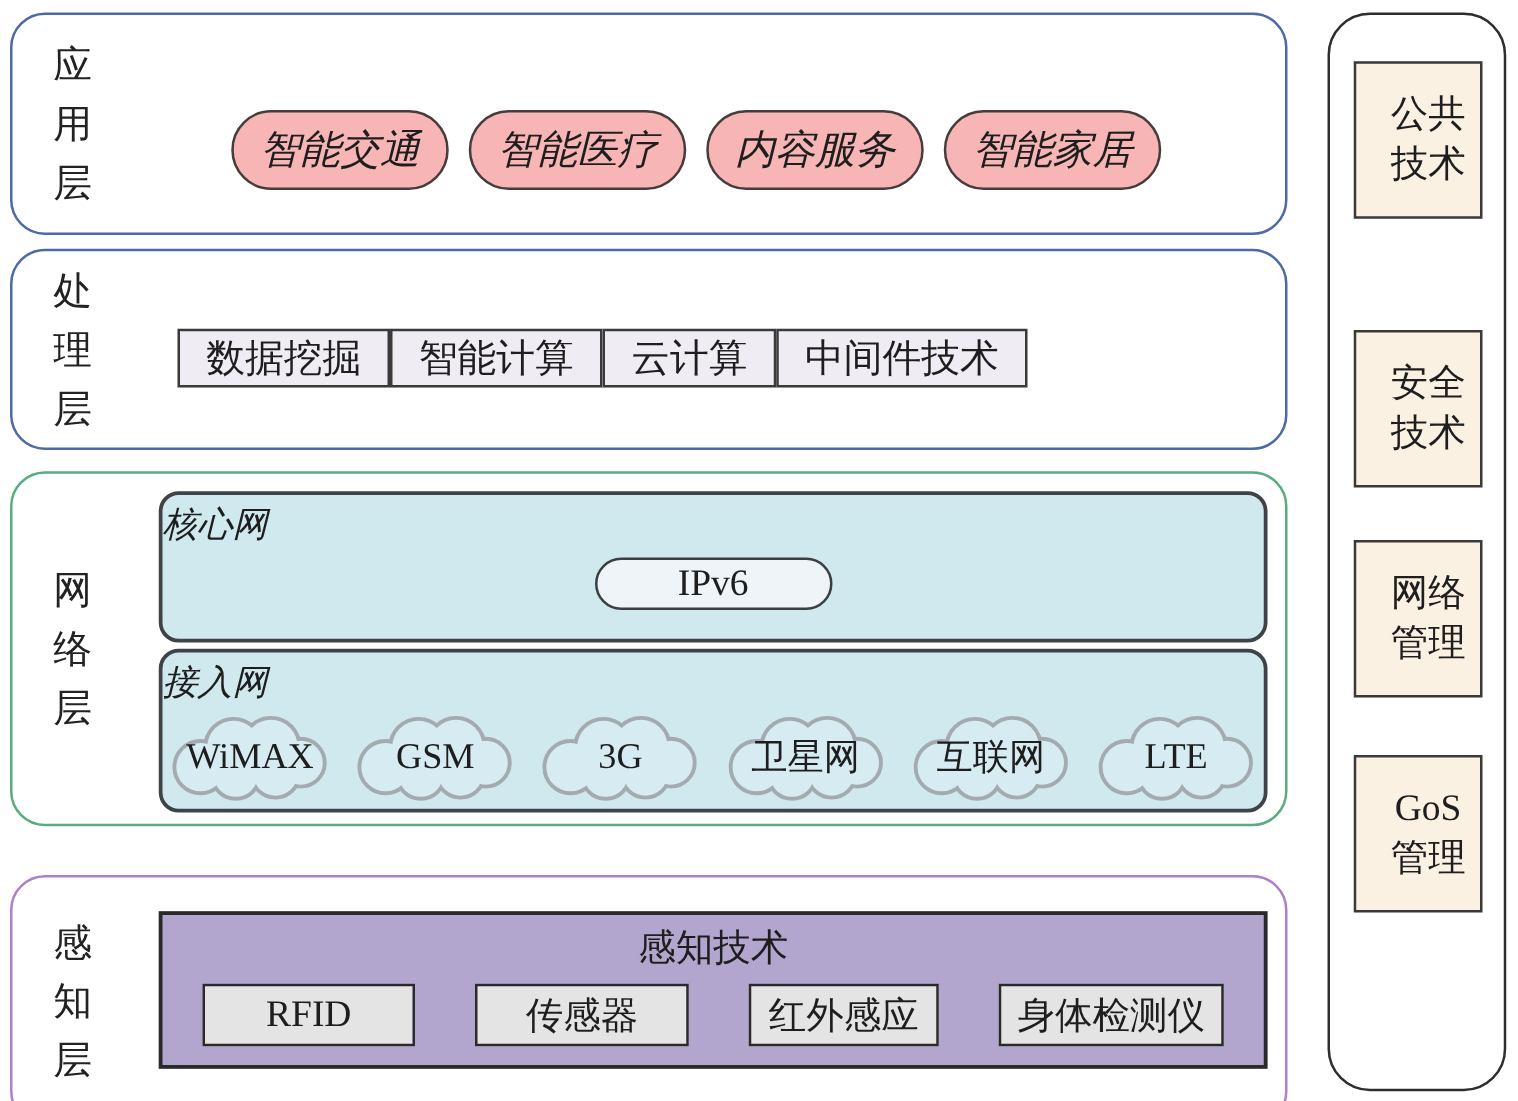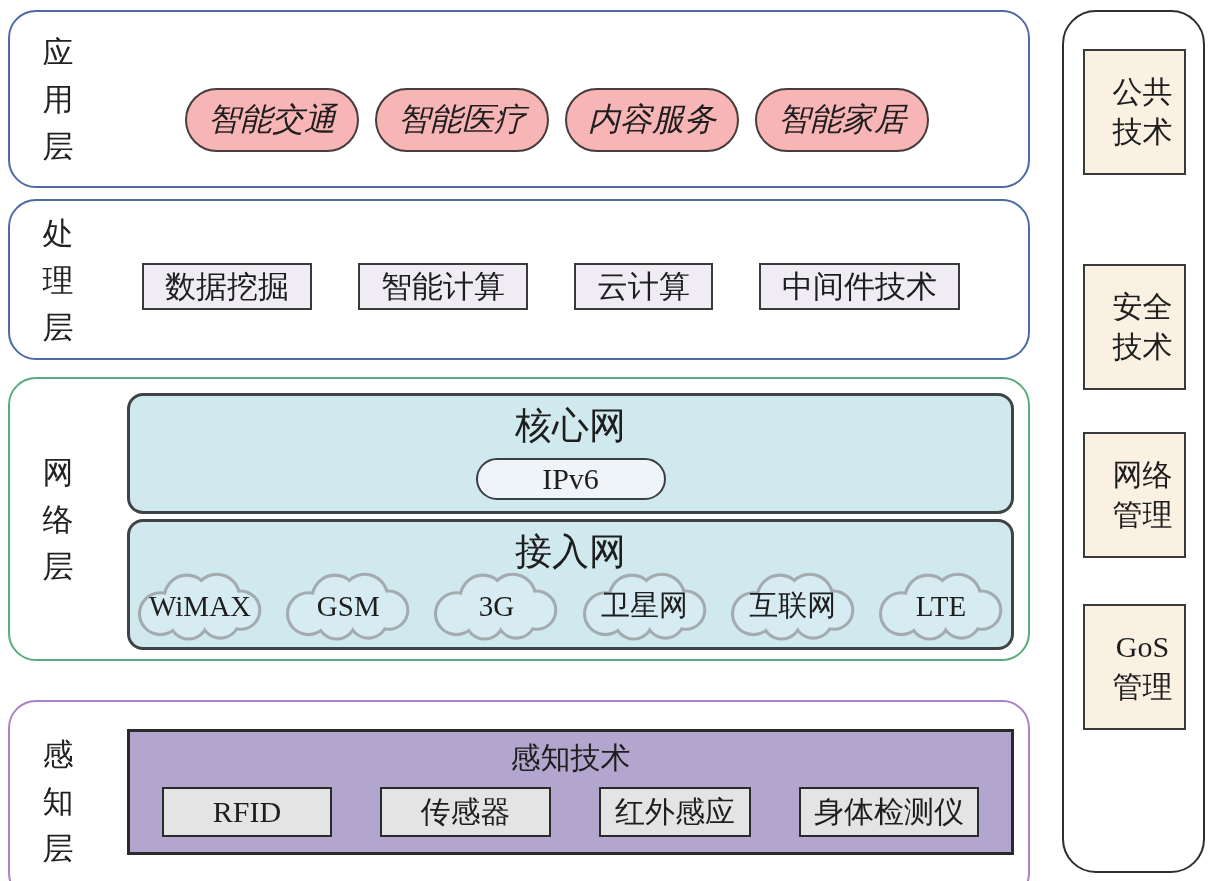--- a/index.html
+++ b/index.html
@@ -16,30 +16,30 @@
   .vlabel{position:absolute;left:26px;top:50%;transform:translateY(-50%);
     width:44px;font-size:31px;line-height:47px;text-align:center;color:#222;}
 
   
   .pill-row{position:absolute;left:92px;right:16px;top:76px;display:flex;gap:16px;justify-content:center;font-style:italic;}
   .pill{height:64px;box-sizing:border-box;border:2px solid #463c3c;border-radius:33px;
     background:var(--app-pill,#f7b5b5);display:flex;align-items:center;justify-content:center;
     padding:0 21px;font-size:32px;white-space:nowrap;}
 
   
-  .proc-row{position:absolute;left:132px;right:40px;top:62px;display:flex;gap:46px;}
+  .proc-row{position:absolute;left:132px;right:40px;top:62px;display:flex;}
   .proc-box{height:47px;box-sizing:border-box;border:2px solid #3a3a3a;background:var(--proc-box,#f0ecf4);
     display:flex;align-items:center;justify-content:center;padding:0 21px;font-size:31px;white-space:nowrap;}
 
   
   .net-box{position:absolute;left:117px;width:887px;box-sizing:border-box;background:var(--net-box,#d0e9ef);
     border:3px solid #3d4347;border-radius:16px;}
   .net-core{top:14px;height:121px;}
   .net-access{top:140px;height:131px;}
-  .net-title{text-align:center;margin-top:5px;font-size:37px;}
+  .net-title{margin-top:5px;font-size:28px;font-style:italic;}
   .ipv6-pill{margin:7px auto 0;width:190px;height:42px;box-sizing:border-box;border:2.5px solid #3a3f44;
     border-radius:21px;background:var(--ipv6-fill,#eef4f8);text-align:center;line-height:38px;font-size:30px;}
   .cloud-row{position:absolute;left:4px;right:4px;bottom:2px;height:82px;display:flex;justify-content:center;gap:16px;}
   .cloud{position:relative;width:140px;height:82px;}
   .cloud svg{position:absolute;inset:0;width:100%;height:100%;}
   .cloud-label{position:absolute;left:50%;top:52%;transform:translate(-50%,-50%);font-size:29px;white-space:nowrap;}
 
   
   .perc-box{position:absolute;left:117px;top:27px;width:887px;height:126px;box-sizing:border-box;
     background:var(--perc-box,#b3a6ce);border:3px solid #2a2a2a;}

